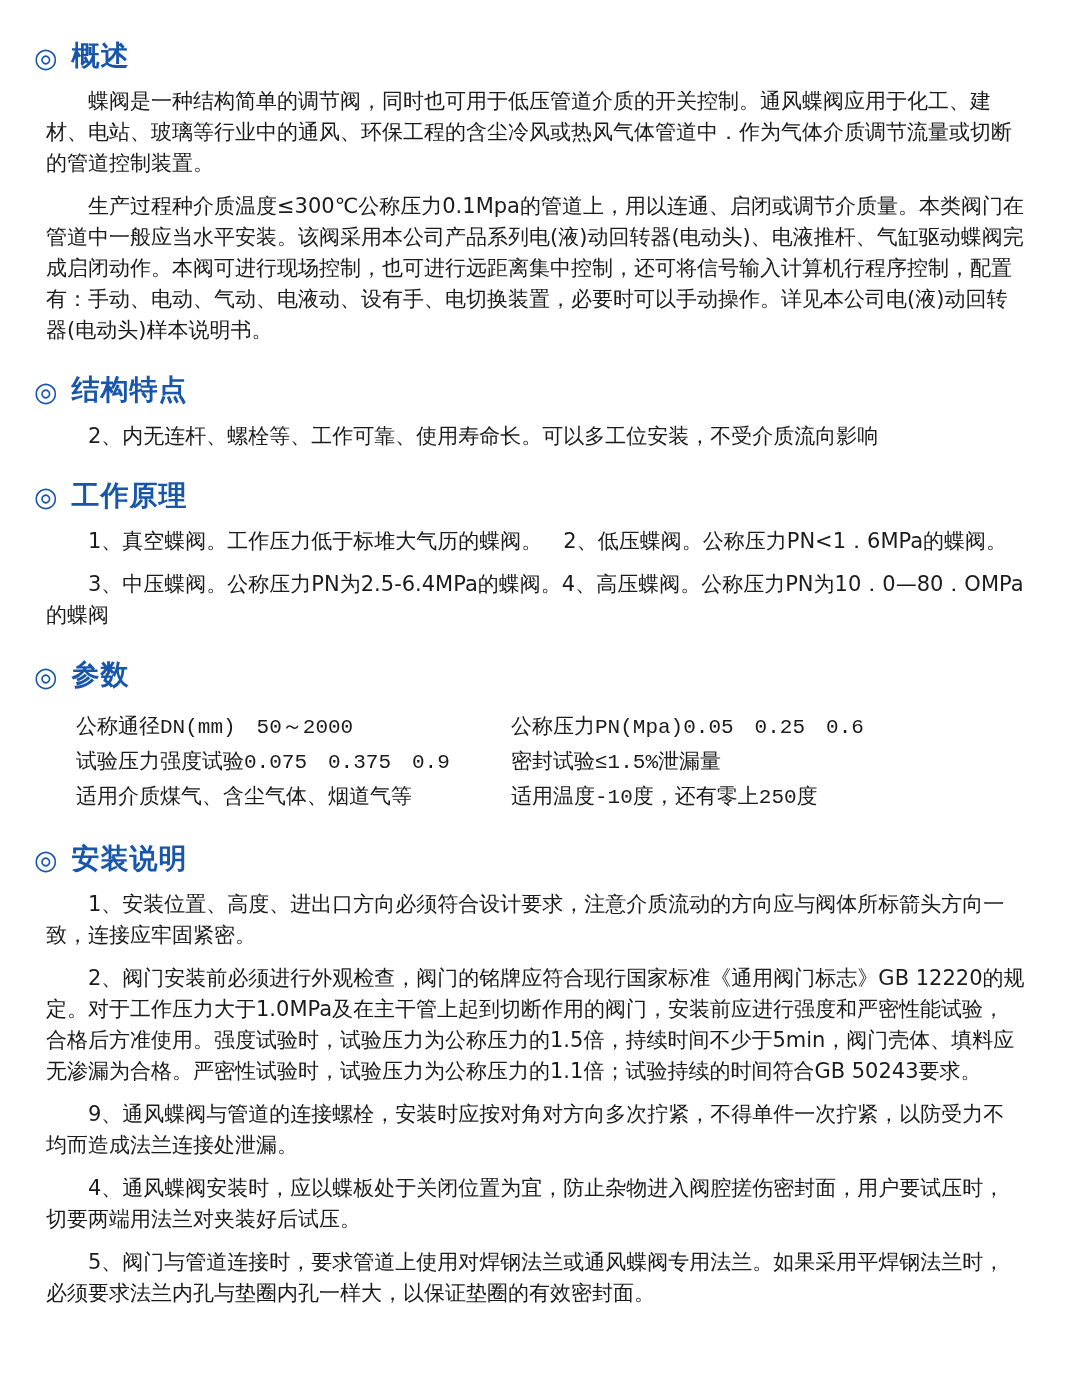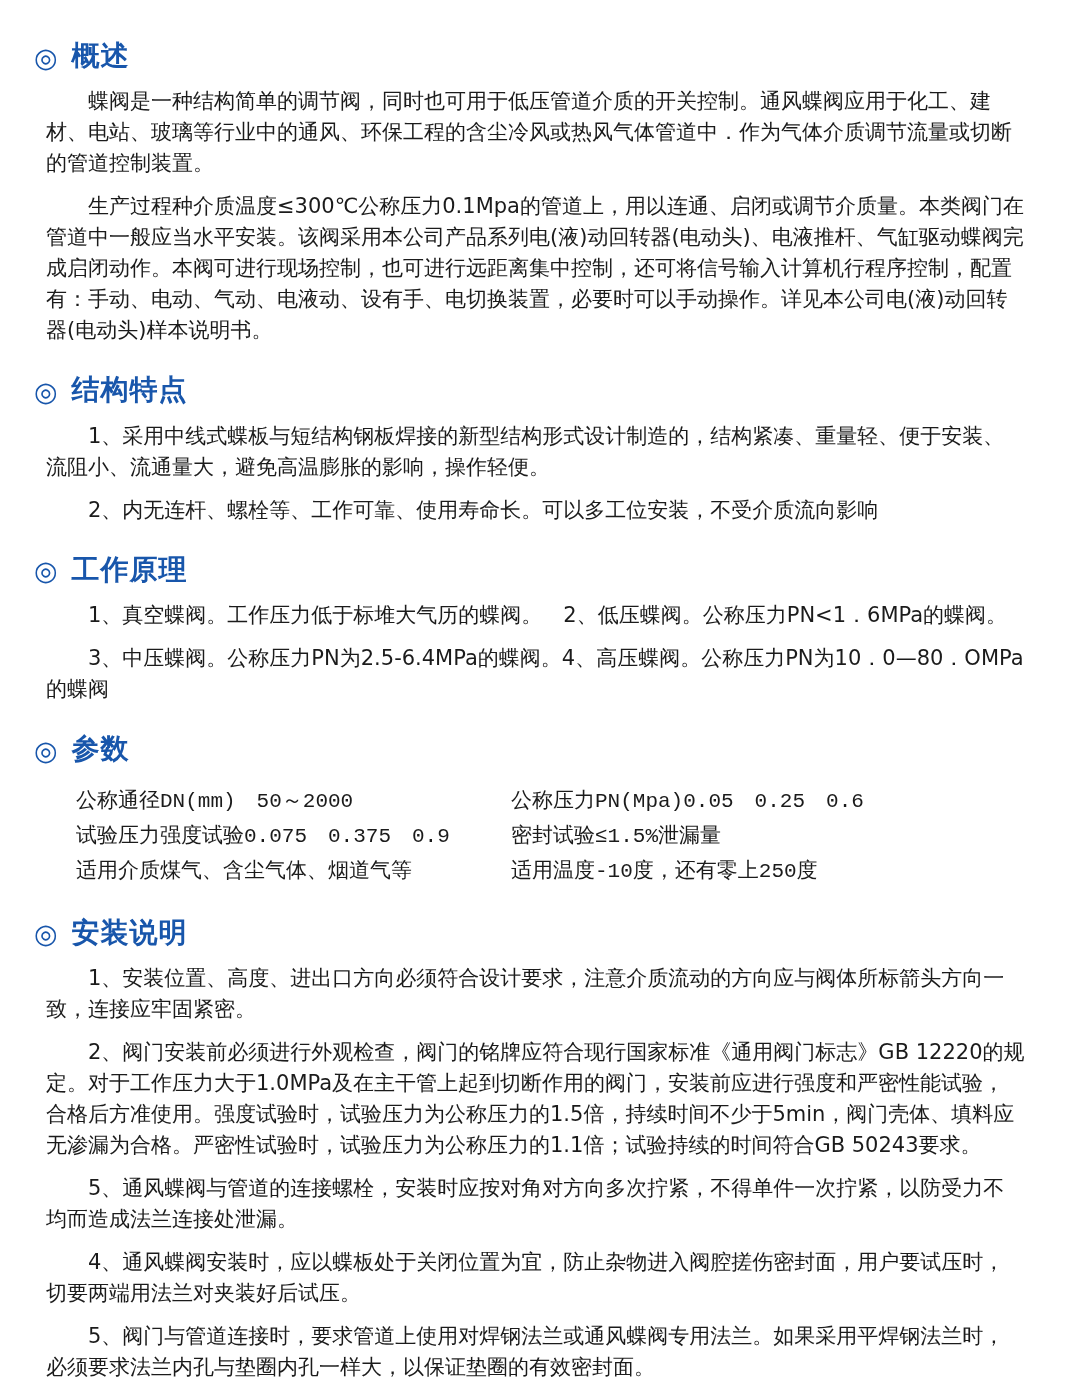--- a/index.html
+++ b/index.html
@@ -89,21 +89,20 @@
     </h2>
     <p class="para">蝶阀是一种结构简单的调节阀，同时也可用于低压管道介质的开关控制。通风蝶阀应用于化工、建材、电站、玻璃等行业中的通风、环保工程的含尘冷风或热风气体管道中．作为气体介质调节流量或切断的管道控制装置。</p>
     <p class="para">生产过程种介质温度≤300℃公称压力0.1Mpa的管道上，用以连通、启闭或调节介质量。本类阀门在管道中一般应当水平安装。该阀采用本公司产品系列电(液)动回转器(电动头)、电液推杆、气缸驱动蝶阀完成启闭动作。本阀可进行现场控制，也可进行远距离集中控制，还可将信号输入计算机行程序控制，配置有：手动、电动、气动、电液动、设有手、电切换装置，必要时可以手动操作。详见本公司电(液)动回转器(电动头)样本说明书。</p>
   </section>
 
   <section>
     <h2 class="sec">
       <span class="marker">◎</span>
       <span>结构特点</span>
     </h2>
-    <p class="para">1、采用中线式蝶板与短结构钢板焊接的新型结构形式设计制造的，结构紧凑、重量轻、便于安装、流阻小、流通量大，避免高温膨胀的影响，操作轻便。</p>
     <p class="para">2、内无连杆、螺栓等、工作可靠、使用寿命长。可以多工位安装，不受介质流向影响</p>
   </section>
 
   <section>
     <h2 class="sec">
       <span class="marker">◎</span>
       <span>工作原理</span>
     </h2>
     <p class="para">1、真空蝶阀。工作压力低于标堆大气历的蝶阀。　2、低压蝶阀。公称压力PN&lt;1．6MPa的蝶阀。</p>
     <p class="para">3、中压蝶阀。公称压力PN为2.5-6.4MPa的蝶阀。4、高压蝶阀。公称压力PN为10．0—80．OMPa的蝶阀</p>
@@ -128,19 +127,19 @@
     </div>
   </section>
 
   <section>
     <h2 class="sec">
       <span class="marker">◎</span>
       <span>安装说明</span>
     </h2>
     <p class="para">1、安装位置、高度、进出口方向必须符合设计要求，注意介质流动的方向应与阀体所标箭头方向一致，连接应牢固紧密。</p>
     <p class="para">2、阀门安装前必须进行外观检查，阀门的铭牌应符合现行国家标准《通用阀门标志》GB 12220的规定。对于工作压力大于1.0MPa及在主干管上起到切断作用的阀门，安装前应进行强度和严密性能试验，合格后方准使用。强度试验时，试验压力为公称压力的1.5倍，持续时间不少于5min，阀门壳体、填料应无渗漏为合格。严密性试验时，试验压力为公称压力的1.1倍；试验持续的时间符合GB 50243要求。</p>
-    <p class="para">5、通风蝶阀与管道的连接螺栓，安装时应按对角对方向多次拧紧，不得单件一次拧紧，以防受力不均而造成法兰连接处泄漏。</p>
+    <p class="para">9、通风蝶阀与管道的连接螺栓，安装时应按对角对方向多次拧紧，不得单件一次拧紧，以防受力不均而造成法兰连接处泄漏。</p>
     <p class="para">4、通风蝶阀安装时，应以蝶板处于关闭位置为宜，防止杂物进入阀腔搓伤密封面，用户要试压时，切要两端用法兰对夹装好后试压。</p>
     <p class="para">5、阀门与管道连接时，要求管道上使用对焊钢法兰或通风蝶阀专用法兰。如果采用平焊钢法兰时，必须要求法兰内孔与垫圈内孔一样大，以保证垫圈的有效密封面。</p>
 
   </section>
 
 </div>
 
 </body></html>

